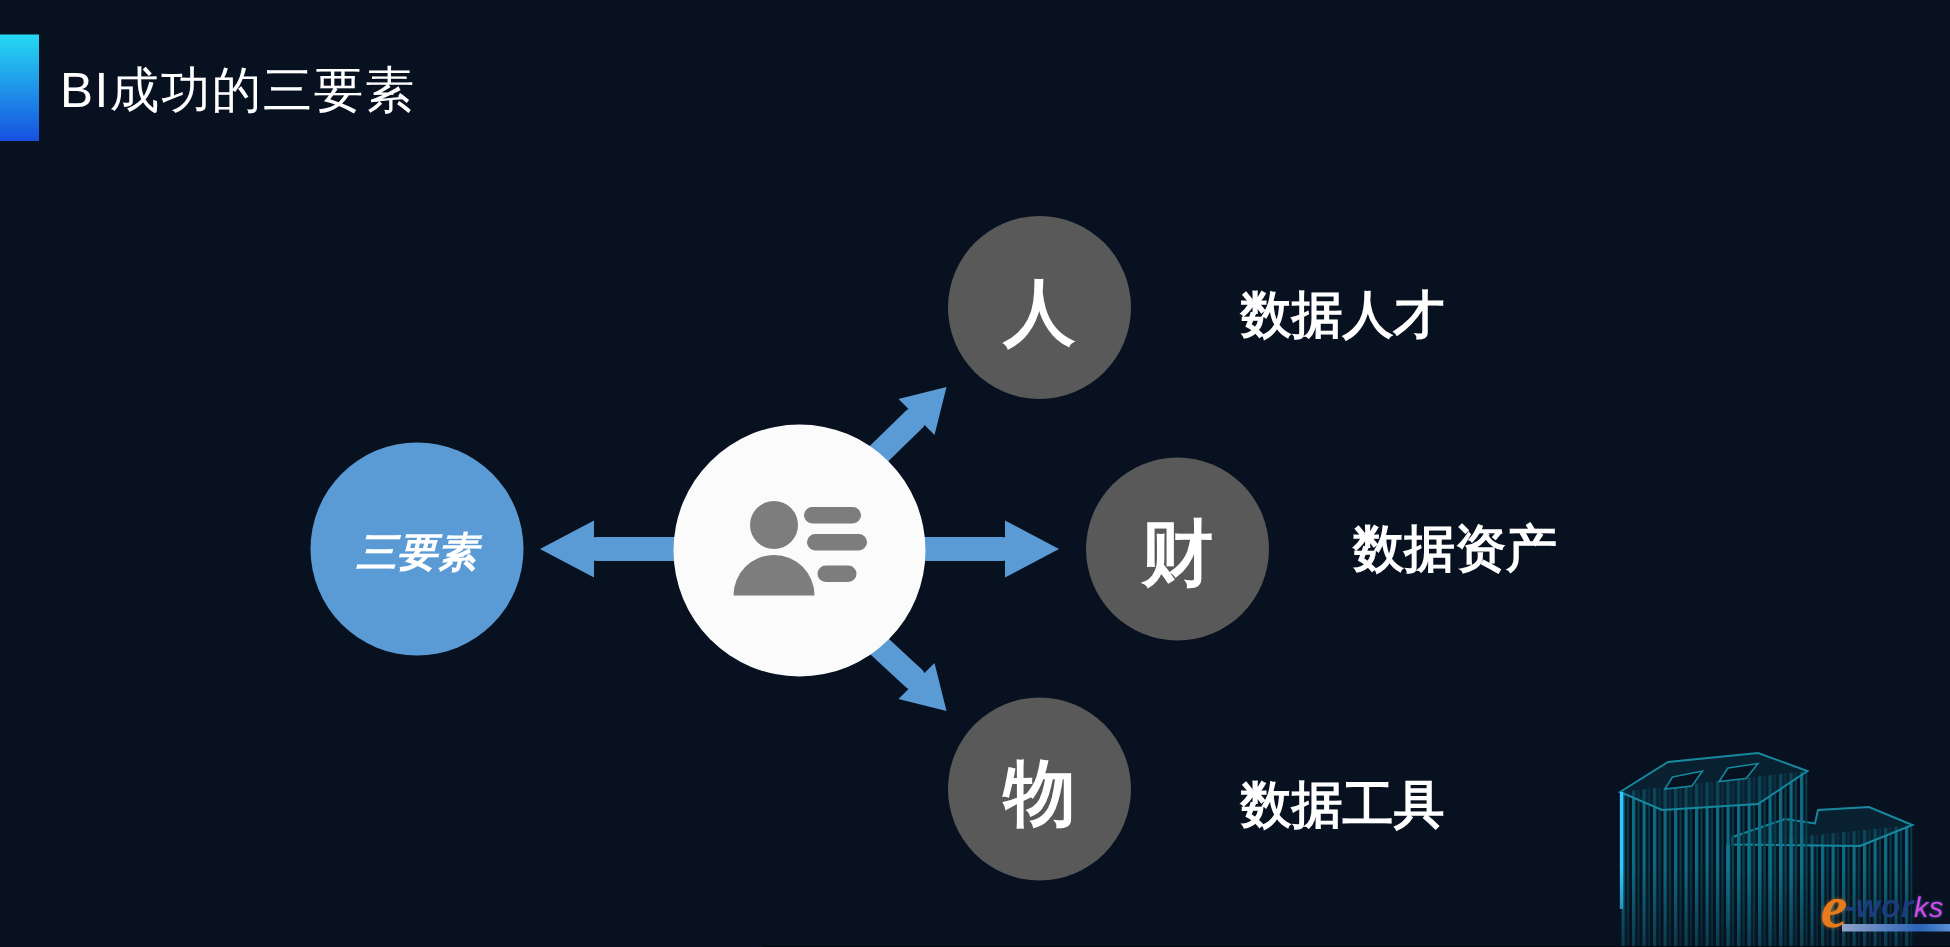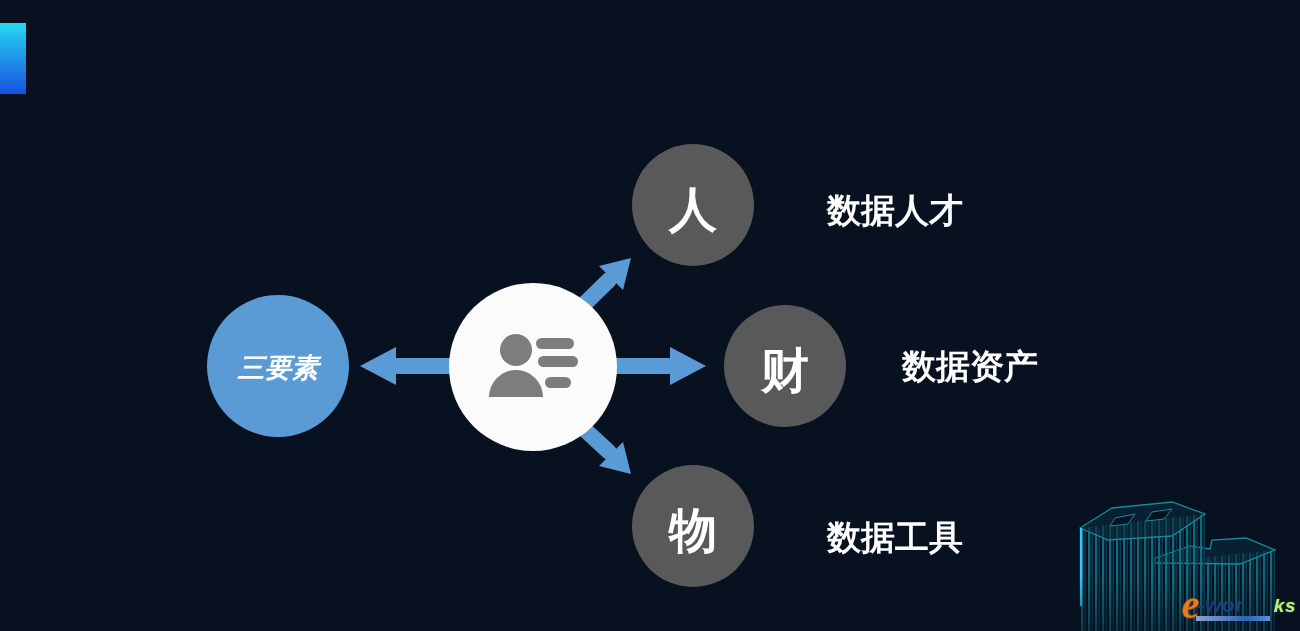--- a/index.html
+++ b/index.html
@@ -32,33 +32,34 @@
     display:flex;align-items:flex-end;line-height:1;
     font-style:italic;white-space:nowrap;
   }
   .logo-e{
     font-family:"Liberation Serif",serif;font-weight:700;
     font-size:40px;color:#E87A1E;line-height:.8;
     text-shadow:0 0 3px rgba(232,122,30,.55);
   }
   .logo-tail{position:relative;padding-bottom:6px;margin-left:-2px;}
   .logo-mid{font-weight:700;font-size:21px;color:#1d3c7c;letter-spacing:.5px;}
-  .logo-ks{font-weight:700;font-size:19px;color:#bef264;letter-spacing:.5px;
-           text-shadow:0 0 2px rgba(90,160,240,.6);padding-left:30px;}
+  .logo-ks{font-weight:400;font-size:19px;color:#d946ef;letter-spacing:.5px;
+           text-shadow:0 0 2px rgba(90,160,240,.6);}
   .logo-bar{
     position:absolute;left:-2px;bottom:0;width:74px;height:5px;
     background:linear-gradient(90deg,#8fa3c9 0%,#2a63b8 70%,#5e93d8 100%);
   }
 </style>
 </head>
 <body>
 
 <div class="slide">
 
   <div class="accent-bar"></div>
+  <h1 class="slide-title">BI成功的三要素</h1>
 
   <svg class="diagram" viewBox="0 0 1300 631">
 
     <g stroke="#5B9BD5" stroke-width="16" stroke-linecap="round" fill="#5B9BD5">
       <g>
         <line x1="472" y1="366" x2="398" y2="366"></line>
         <polygon points="360,366 396,347 396,385" stroke="none"></polygon>
       </g>
       <g>
         <line x1="585" y1="366" x2="668" y2="366"></line>

